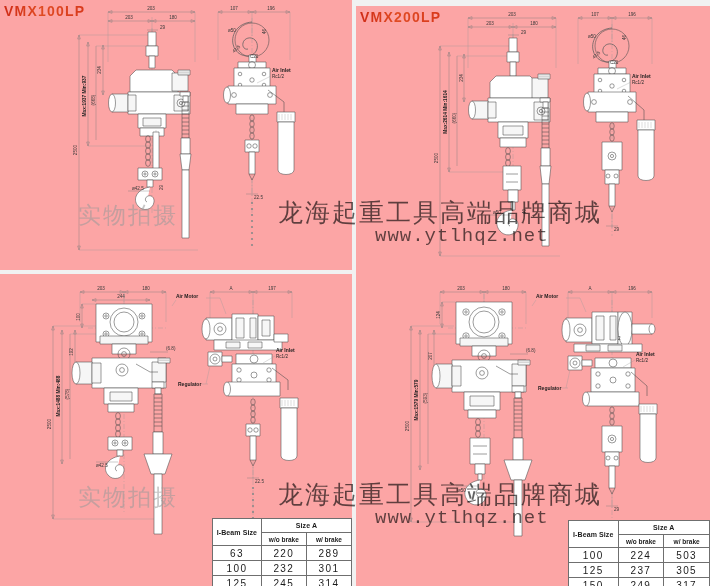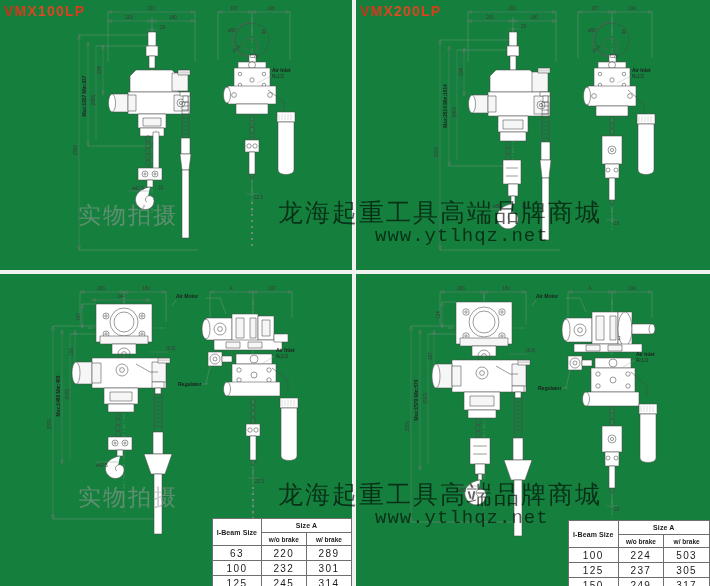--- a/index.html
+++ b/index.html
@@ -6,26 +6,26 @@
   body{
     width:710px;height:586px;
     background:#f1f1f1;
     font-family:"Liberation Sans",sans-serif;
     overflow:hidden;
     position:relative;
   }
   #sheet{position:relative;width:710px;height:586px;}
   .panel{
     position:absolute;
-    background:#15803d;
+    background:#fca5a5;
     box-sizing:border-box;
     overflow:hidden;
   }
   .p-tl{left:0;top:0;width:352px;height:270px;}
-  .p-tr{left:356px;top:0;width:354px;height:270px;}
+  .p-tr{left:356px;top:6px;width:354px;height:270px;}
   .p-bl{left:0;top:274px;width:352px;height:312px;}
   .p-br{left:356px;top:274px;width:354px;height:312px;}
 
   .ptitle{
     position:absolute;left:4px;top:3px;
     font-size:14px;font-weight:bold;letter-spacing:1.2px;
     color:#d9381e;
     background:linear-gradient(90deg,#cf2b16 0%,#e04b22 45%,#d8391c 100%);
     -webkit-background-clip:text;background-clip:text;
     -webkit-text-fill-color:transparent;

